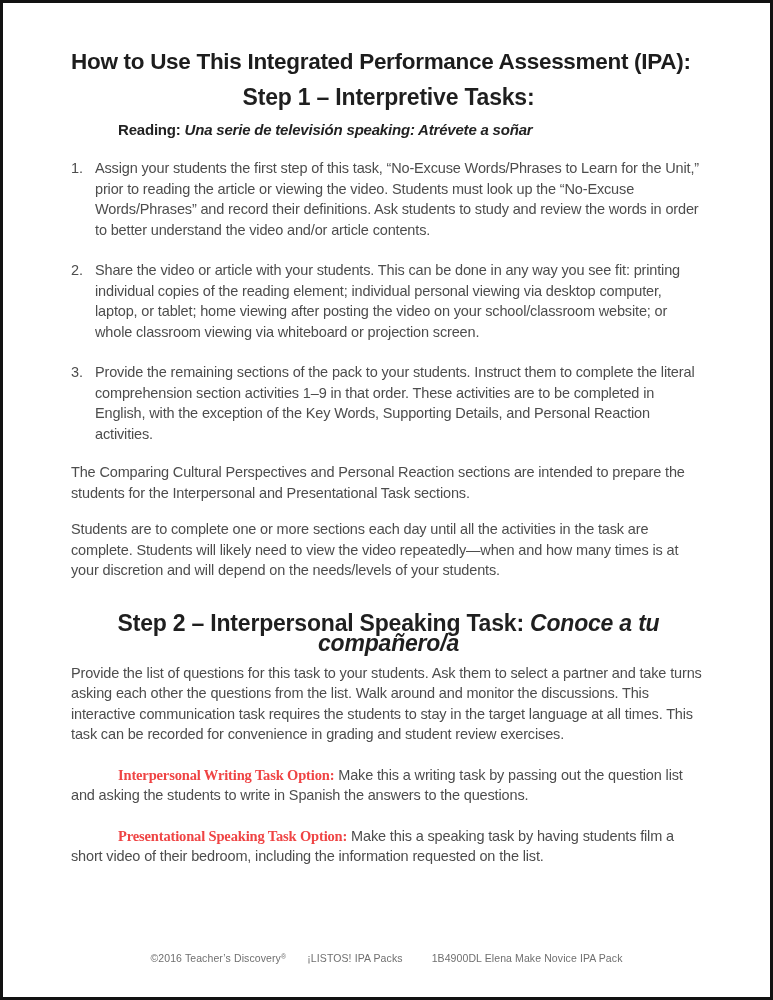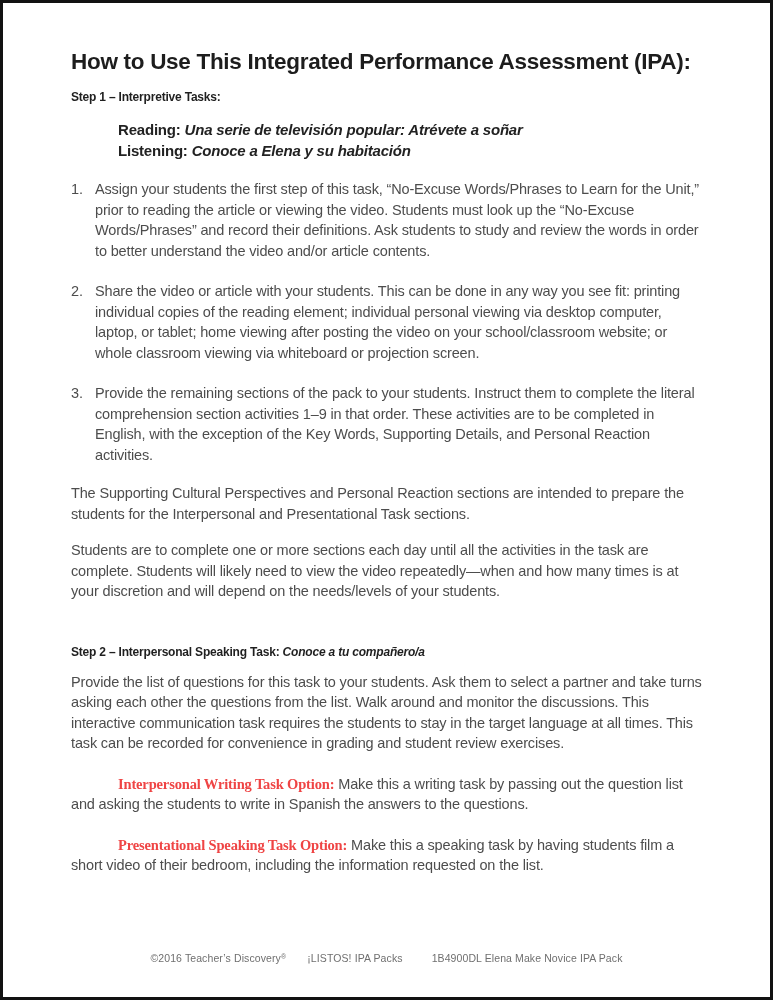--- a/index.html
+++ b/index.html
@@ -20,25 +20,26 @@
   .doc-title {
     margin: 0;
     font-size: 22.5px;
     line-height: 26px;
     font-weight: 700;
     color: #1d1d1d;
     letter-spacing: -0.3px;
   }
   .step-heading {
     margin: 12px 0 0 0;
-    font-size: 12px;
+    font-size: 23px;
     line-height: 20px;
     font-weight: 700;
     color: #1f1f1f;
     letter-spacing: -0.2px;
+    text-align: center;
   }
   .step-heading .it { font-style: italic; }
   .task-lines {
     margin: 12px 0 0 47px;
     font-size: 15px;
     line-height: 21px;
     font-weight: 700;
     color: #222222;
     letter-spacing: -0.2px;
   }
@@ -51,21 +52,21 @@
   }
   .num-list { margin-top: 18px; }
   .num-item { display: flex; margin-bottom: 20px; }
   .num-item:last-child { margin-bottom: 0; }
   .num-label { flex: none; width: 24px; }
   .para { margin: 16px 0 0 0; }
   .para-first { margin-top: 18px; }
   .para-tight { margin-top: 10px; }
   .option-para { margin: 20px 0 0 0; text-indent: 47px; }
   .option-para .opt-label { font-weight: 700; color: #ef4444; font-family: Liberation Serif, serif; }
-  .heading-gap { margin-top: 40px; }
+  .heading-gap { margin-top: 32px; }
   .footer {
     position: absolute;
     left: 0;
     right: 0;
     bottom: 32px;
     text-align: center;
     font-size: 10.5px;
     line-height: 13px;
     color: #6f6f6f;
     letter-spacing: 0.1px;
@@ -80,40 +81,39 @@
 <body>
 
 <div class="page">
   <div class="content">
 
     <h1 class="doc-title">How to Use This Integrated Performance Assessment (IPA):</h1>
 
     <h2 class="step-heading">Step 1 – Interpretive Tasks:</h2>
 
     <div class="task-lines">
-      <div><span>Reading: </span><span class="it">Una serie de televisión popular: Atrévete a soñar</span></div>
-      <div><span>Listening: </span><span class="it">Conoce a Elena y su habitación</span></div>
+      <div><span>Reading: </span><span class="it">Una serie de televisión speaking: Atrévete a soñar</span></div>
     </div>
 
     <div class="num-list body-text">
       <div class="num-item">
         <span class="num-label">1.</span>
         <span class="num-text">Assign your students the first step of this task, “No-Excuse Words/Phrases to Learn for the Unit,” prior to reading the article or viewing the video. Students must look up the “No-Excuse Words/Phrases” and record their definitions. Ask students to study and review the words in order to better understand the video and/or article contents.</span>
       </div>
       <div class="num-item">
         <span class="num-label">2.</span>
         <span class="num-text">Share the video or article with your students. This can be done in any way you see fit: printing individual copies of the reading element; individual personal viewing via desktop computer, laptop, or tablet; home viewing after posting the video on your school/classroom website; or whole classroom viewing via whiteboard or projection screen.</span>
       </div>
       <div class="num-item">
         <span class="num-label">3.</span>
         <span class="num-text">Provide the remaining sections of the pack to your students. Instruct them to complete the literal comprehension section activities 1–9 in that order. These activities are to be completed in English, with the exception of the Key Words, Supporting Details, and Personal Reaction activities.</span>
       </div>
     </div>
 
-    <p class="body-text para para-first">The Supporting Cultural Perspectives and Personal Reaction sections are intended to prepare the students for the Interpersonal and Presentational Task sections.</p>
+    <p class="body-text para para-first">The Comparing Cultural Perspectives and Personal Reaction sections are intended to prepare the students for the Interpersonal and Presentational Task sections.</p>
 
     <p class="body-text para">Students are to complete one or more sections each day until all the activities in the task are complete. Students will likely need to view the video repeatedly—when and how many times is at your discretion and will depend on the needs/levels of your students.</p>
 
     <h2 class="step-heading heading-gap"><span>Step 2 – Interpersonal Speaking Task: </span><span class="it">Conoce a tu compañero/a</span></h2>
 
     <p class="body-text para para-tight">Provide the list of questions for this task to your students. Ask them to select a partner and take turns asking each other the questions from the list. Walk around and monitor the discussions. This interactive communication task requires the students to stay in the target language at all times. This task can be recorded for convenience in grading and student review exercises.</p>
 
     <p class="body-text option-para"><span class="opt-label">Interpersonal Writing Task Option:</span><span> Make this a writing task by passing out the question list and asking the students to write in Spanish the answers to the questions.</span></p>
 
 

